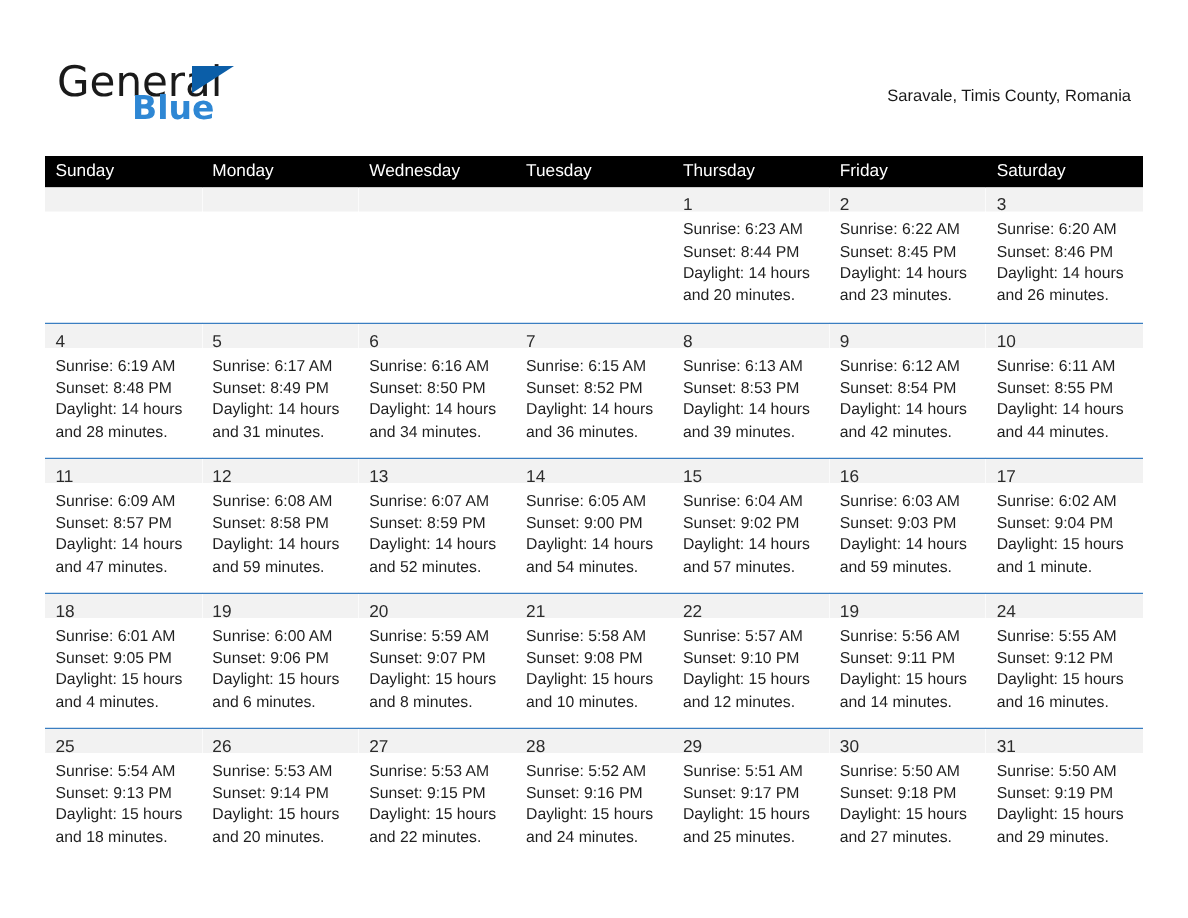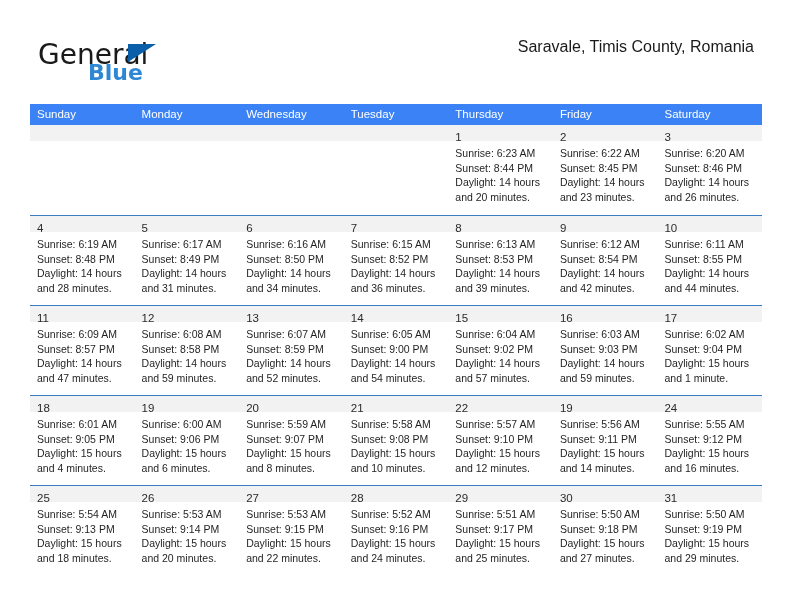--- a/index.html
+++ b/index.html
@@ -72,38 +72,38 @@
     text-align: right;
   }
   .cal-title {
     font-size: 26px;
     font-weight: 400;
     color: #1a1a1a;
     line-height: 34px;
     white-space: nowrap;
   }
   .cal-subtitle {
-    font-size: 16px;
+    font-size: 11px;
     font-weight: 400;
     color: #1a1a1a;
     line-height: 22px;
-    margin-top: 6px;
+    margin-top: 23px;
     white-space: nowrap;
   }
 
   
   .calendar {
     position: absolute;
     left: 30px;
     top: 104px;
     width: 732px;
   }
   .dow-row {
     display: flex;
-    background: #3b82f6;
+    background: #000000;
     height: 21px;
   }
   .dow-cell {
     flex: 1 1 0;
     color: #ffffff;
     font-size: 11.5px;
     line-height: 21px;
     padding-left: 7px;
     box-sizing: border-box;
     white-space: nowrap;

